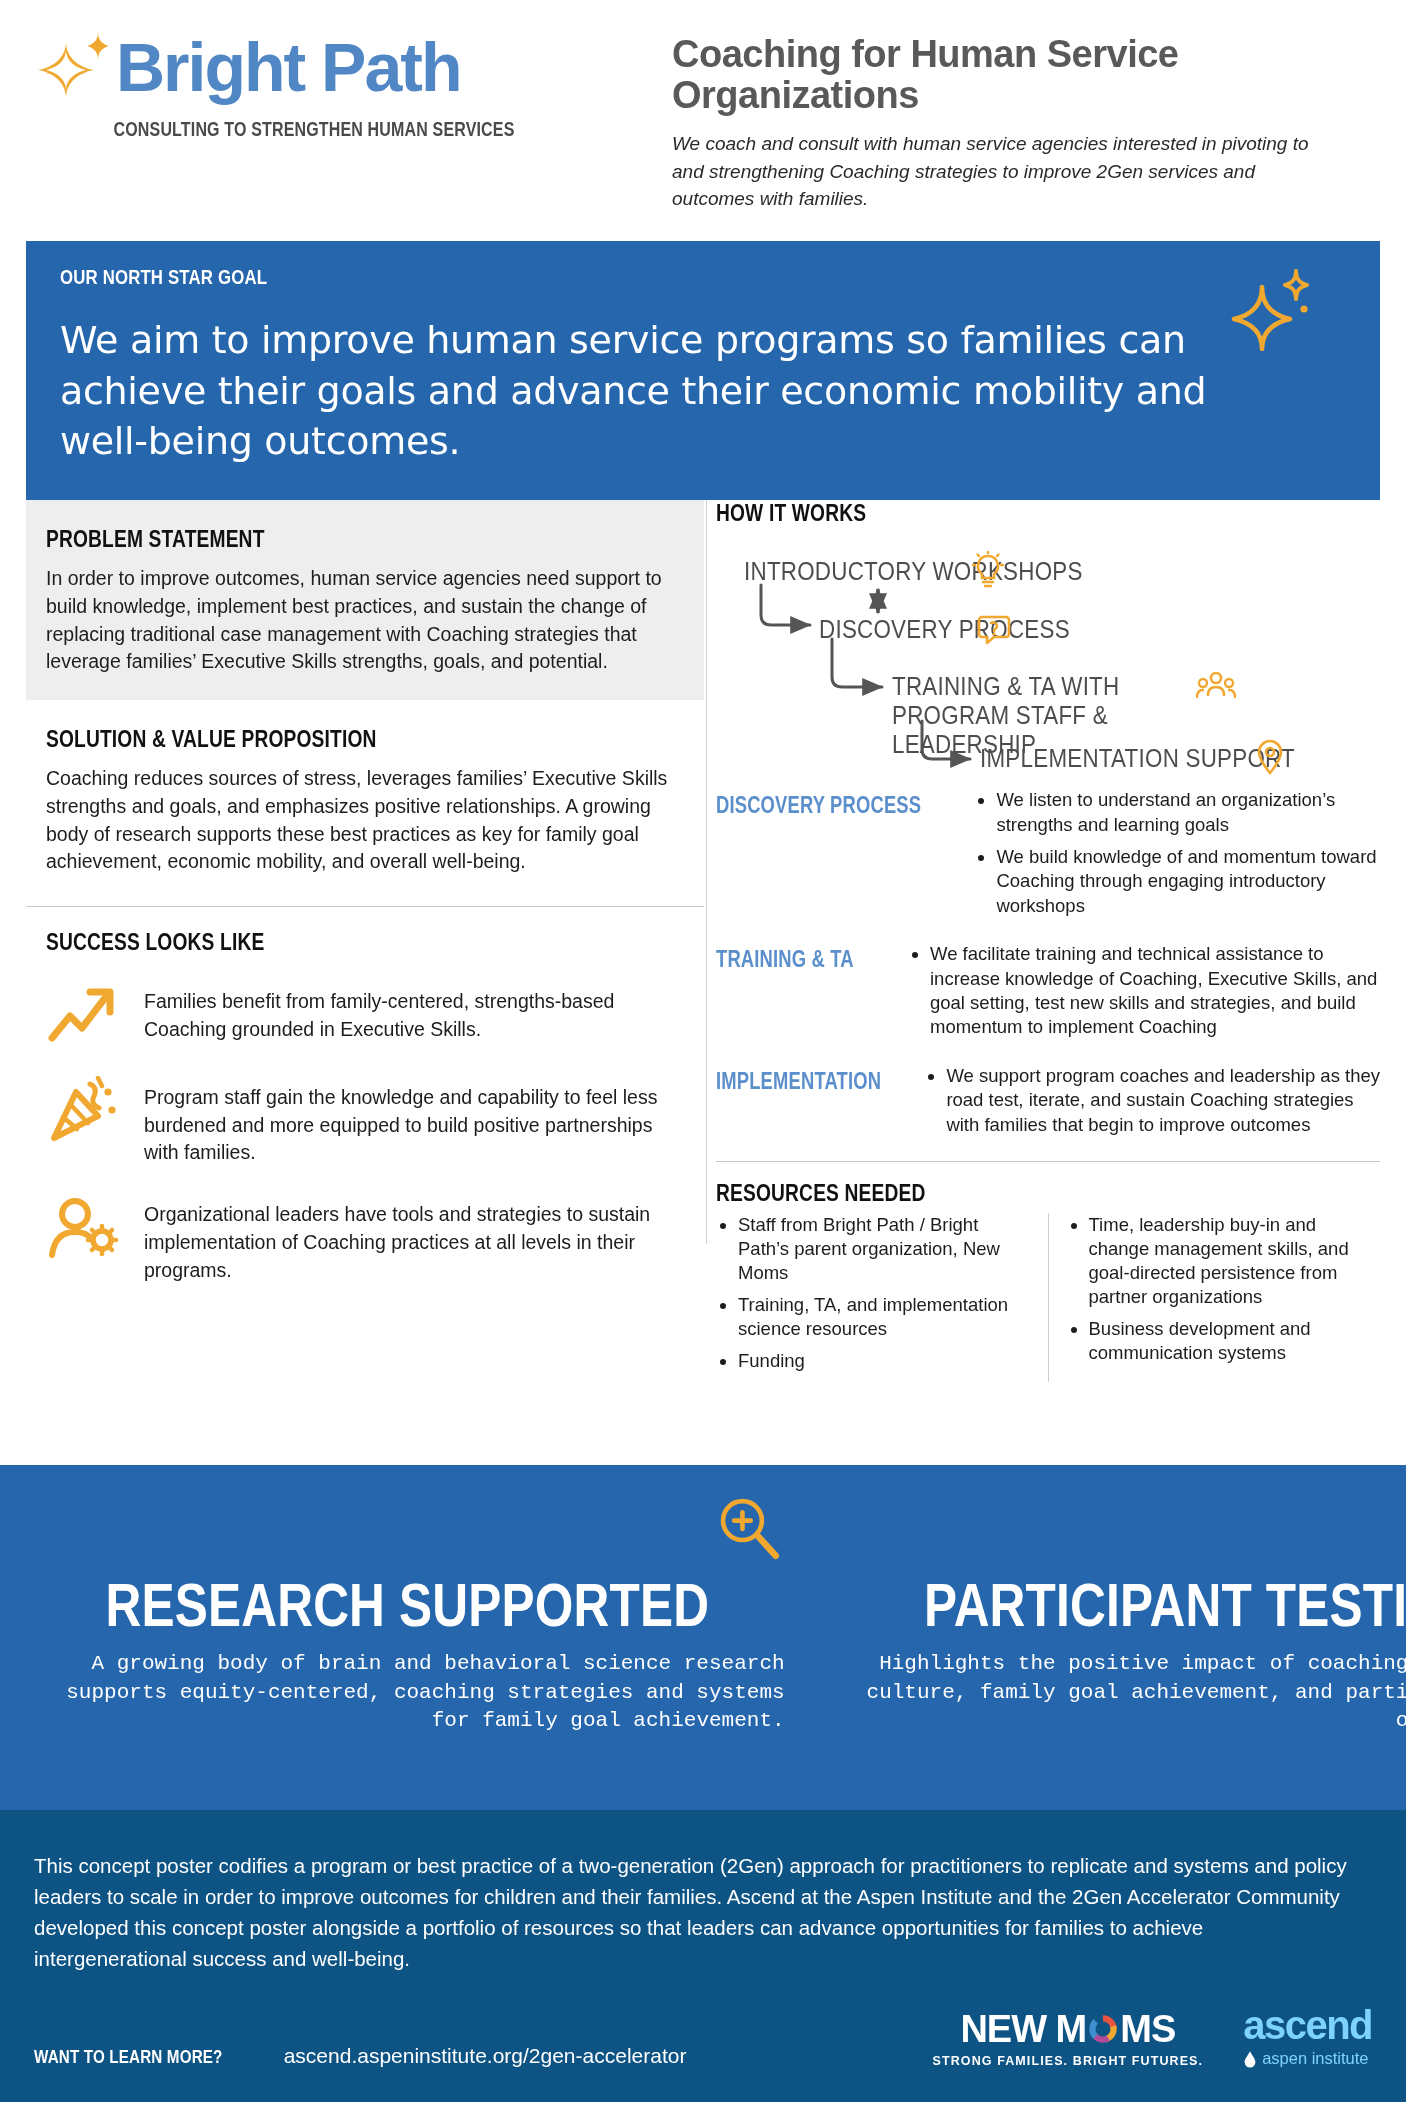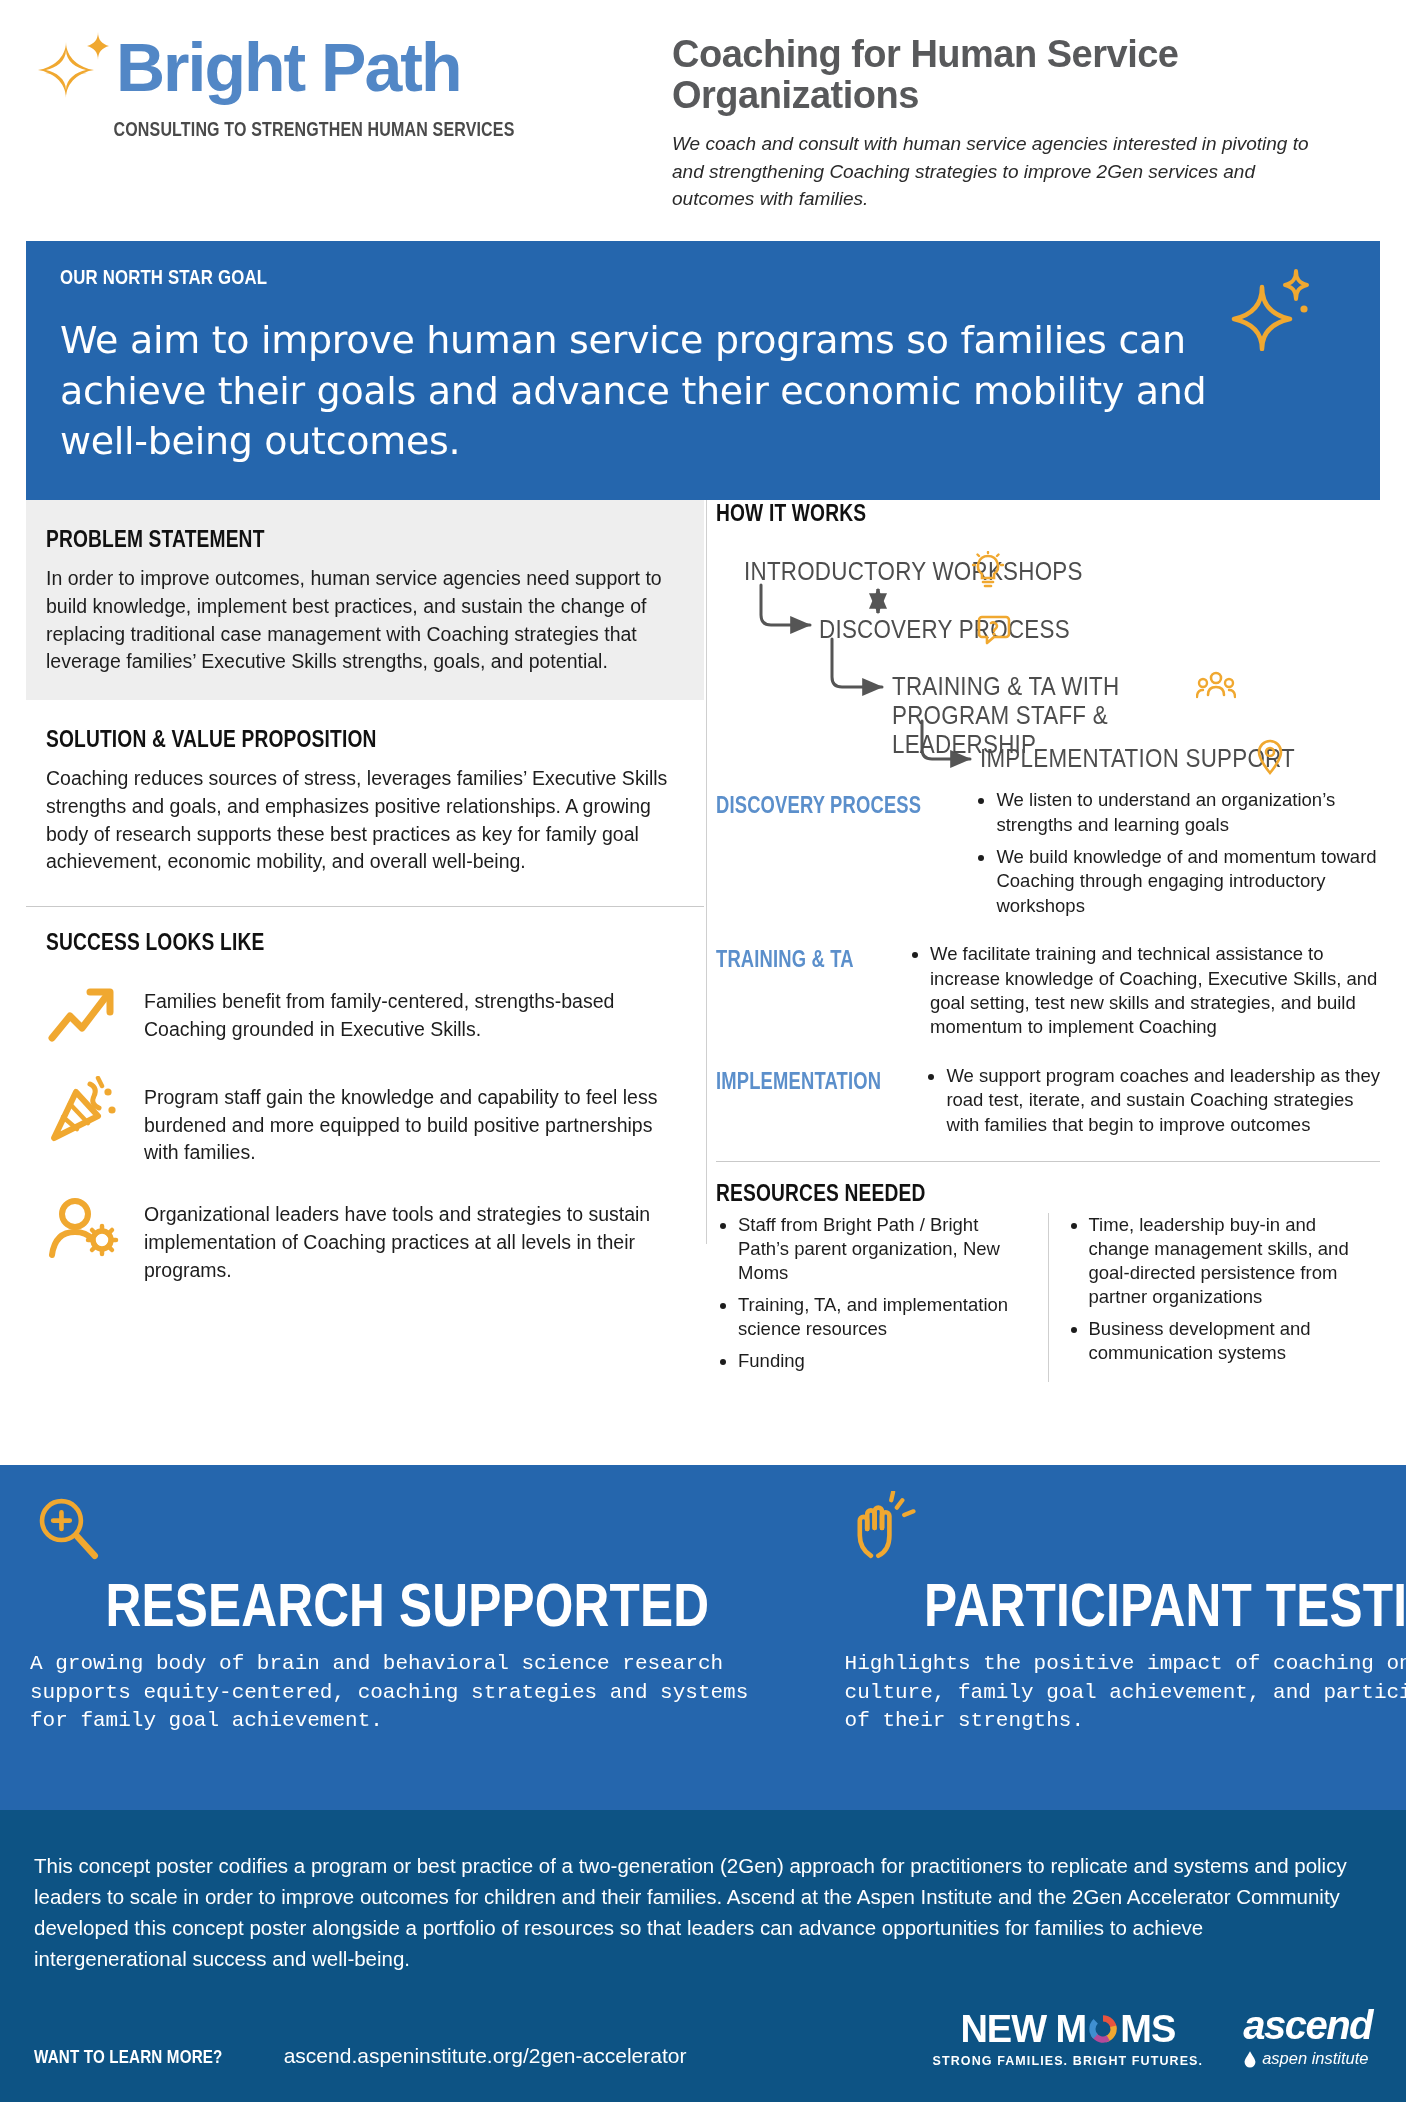--- a/index.html
+++ b/index.html
@@ -150,21 +150,21 @@
   .res-col li { font-size: 18.5px; line-height: 1.30; color: #1d1d1d; margin-bottom: 8px; }
   .res-vline { width: 1px; background: #cfcfcf; }
 
   
   .band {
     position: absolute; left: 0; top: 1465px;
     width: 1406px; height: 345px;
     background: #2566ad;
     display: flex;
   }
-  .band-half { flex: 1 1 0; padding: 26px 30px 0 30px; text-align: left; color: #fff; }
+  .band-half { flex: 1 1 0; padding: 26px 30px 0 30px; text-align: right; color: #fff; }
   .band-ico { height: 74px; margin-bottom: 4px; }
   .band-title {
     font-size: 62px;
     color: #ffffff;
     display: inline-block;
   }
   .band-sub {
     margin-top: 10px;
     font-size: 21px;
     line-height: 1.36;
@@ -182,21 +182,21 @@
   }
   .foot-txt { font-size: 20.5px; line-height: 1.52; color: #ffffff; width: 1320px; }
   .foot-bottom { position: absolute; left: 34px; right: 34px; bottom: 34px; display: flex; align-items: flex-end; }
   .foot-learn { display: flex; align-items: baseline; gap: 14px; }
   .foot-learn-k { font-size: 19px; color: #ffffff; }
   .foot-learn-u { font-size: 21px; color: #ffffff; font-family: "Liberation Sans", sans-serif; }
   .foot-logos { margin-left: auto; display: flex; align-items: flex-end; gap: 40px; }
   .nm-logo { text-align: center; color: #fff; }
   .nm-word { font-family: "Liberation Sans", sans-serif; font-weight: bold; font-size: 38px; letter-spacing: -1px; line-height: 1; display:flex; align-items:center; justify-content:center; gap:2px;}
   .nm-tag { font-size: 12.5px; letter-spacing: 1.1px; font-weight: bold; margin-top: 6px; }
-  .asc-logo { color: #ffffff; font-style: italic; }
+  .asc-logo { color: #7dd3fc; }
   .asc-word { font-family: "Liberation Sans", sans-serif; font-size: 40px; font-weight: bold; letter-spacing: -1.5px; line-height: 1; }
   .asc-sub { font-size: 16.5px; margin-top: 4px; display: flex; align-items: center; gap: 5px; }
 </style>
 </head>
 <body>
 
 <div class="poster">
 
   <div class="header">
 

